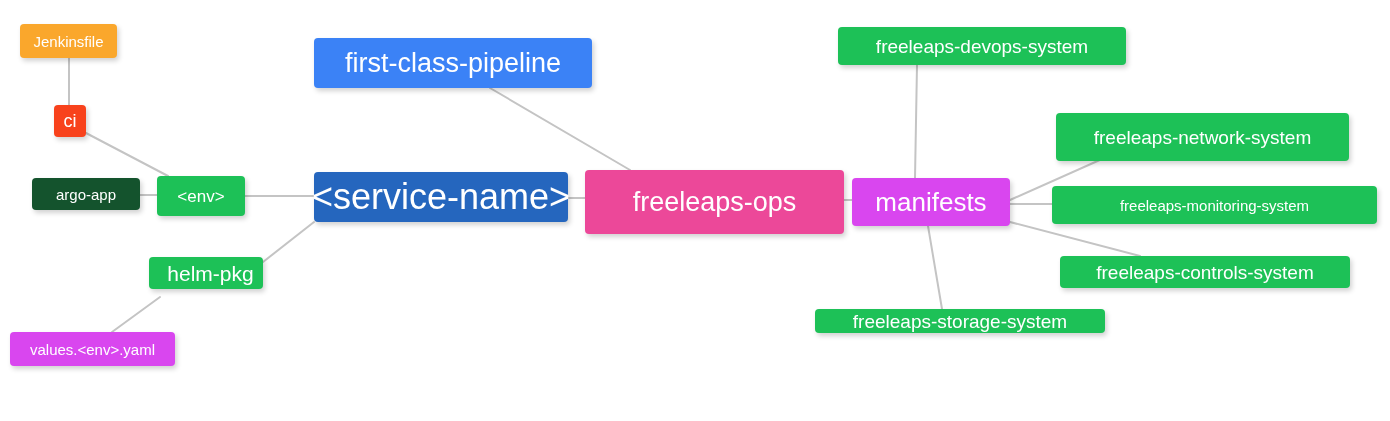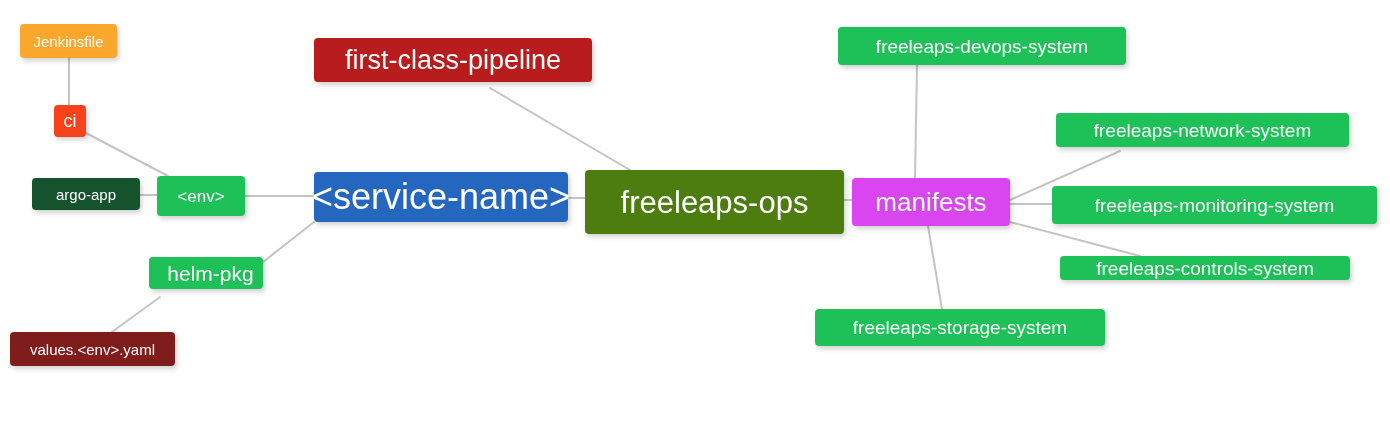--- a/index.html
+++ b/index.html
@@ -81,44 +81,44 @@
       </div>
       <div class="node" style="left: 32px; top: 178px; width: 108px; height: 32px; background: #14532d; font-size: 15px;">
         <span class="node-label">argo-app</span>
       </div>
       <div class="node" style="left: 157px; top: 176px; width: 88px; height: 40px; background: rgb(29, 193, 87); font-size: 17px;">
         <span class="node-label">&lt;env&gt;</span>
       </div>
       <div class="node" style="left: 149px; top: 257px; width: 114px; height: 32px; background: rgb(29, 193, 87); font-size: 21px; padding-left: 9px;">
         <span class="node-label">helm-pkg</span>
       </div>
-      <div class="node" style="left: 10px; top: 332px; width: 165px; height: 34px; background: #7f1d1d; font-size: 15px;">
+      <div class="node" style="left: 10px; top: 332px; width: 165px; height: 34px; background: #d946ef; font-size: 15px;">
         <span class="node-label">values.&lt;env&gt;.yaml</span>
       </div>
-      <div class="node" style="left: 314px; top: 38px; width: 278px; height: 44px; background: #b91c1c; font-size: 27px;">
+      <div class="node" style="left: 314px; top: 38px; width: 278px; height: 50px; background: #3b82f6; font-size: 27px;">
         <span class="node-label">first-class-pipeline</span>
       </div>
       <div class="node" style="left: 314px; top: 172px; width: 254px; height: 50px; background: rgb(37, 102, 190); font-size: 36px;">
         <span class="node-label">&lt;service-name&gt;</span>
       </div>
-      <div class="node" style="left: 585px; top: 170px; width: 259px; height: 64px; background: #4d7c0f; font-size: 31px;">
+      <div class="node" style="left: 585px; top: 170px; width: 259px; height: 64px; background: #ec4899; font-size: 27px;">
         <span class="node-label">freeleaps-ops</span>
       </div>
       <div class="node" style="left: 852px; top: 178px; width: 158px; height: 48px; background: #d946ef; font-size: 26px;">
         <span class="node-label">manifests</span>
       </div>
       <div class="node" style="left: 798px; top: 27px; width: 288px; height: 38px; background: rgb(29, 193, 87); font-size: 19px; margin-left: 40px;">
         <span class="node-label">freeleaps-devops-system</span>
       </div>
-      <div class="node" style="left: 1056px; top: 113px; width: 293px; height: 34px; background: rgb(29, 193, 87); font-size: 19px;">
+      <div class="node" style="left: 1056px; top: 113px; width: 293px; height: 48px; background: rgb(29, 193, 87); font-size: 19px;">
         <span class="node-label">freeleaps-network-system</span>
       </div>
-      <div class="node" style="left: 1052px; top: 186px; width: 325px; height: 38px; background: rgb(29, 193, 87); font-size: 19px;">
+      <div class="node" style="left: 1052px; top: 186px; width: 325px; height: 38px; background: rgb(29, 193, 87); font-size: 15px;">
         <span class="node-label">freeleaps-monitoring-system</span>
       </div>
-      <div class="node" style="left: 1060px; top: 256px; width: 290px; height: 24px; background: rgb(29, 193, 87); font-size: 19px;">
+      <div class="node" style="left: 1060px; top: 256px; width: 290px; height: 32px; background: rgb(29, 193, 87); font-size: 19px;">
         <span class="node-label">freeleaps-controls-system</span>
       </div>
-      <div class="node" style="left: 815px; top: 309px; width: 290px; height: 37px; background: rgb(29, 193, 87); font-size: 19px;">
+      <div class="node" style="left: 815px; top: 309px; width: 290px; height: 24px; background: rgb(29, 193, 87); font-size: 19px;">
         <span class="node-label">freeleaps-storage-system</span>
       </div>
     </div>
 </div>
 
 </body></html>

